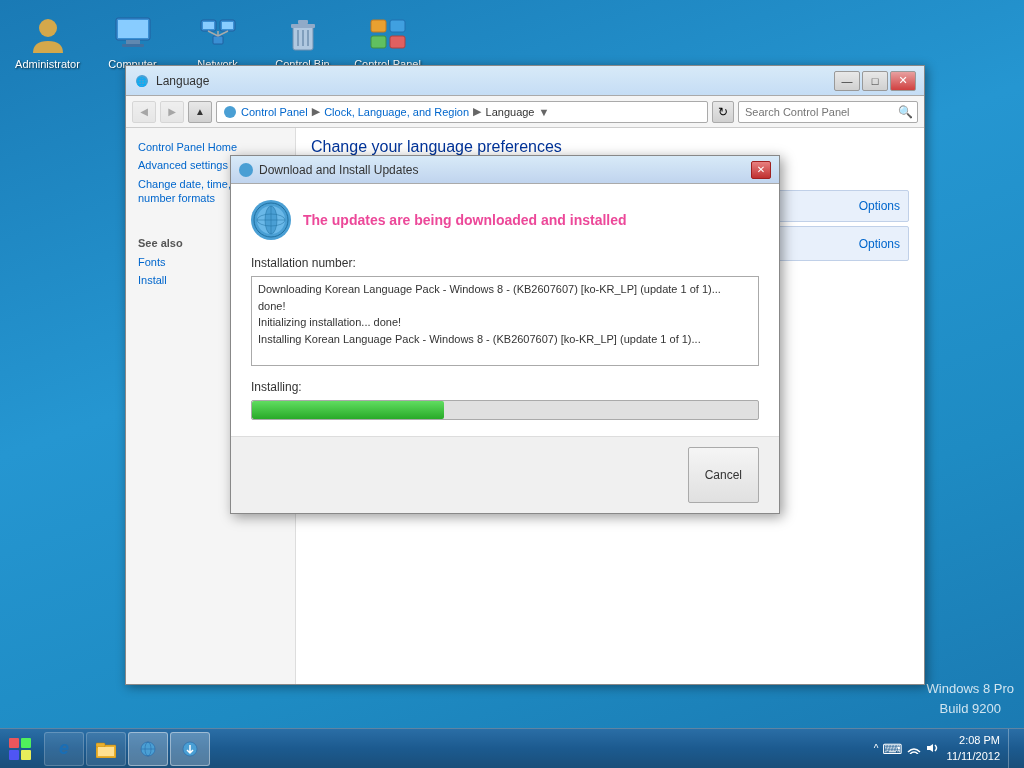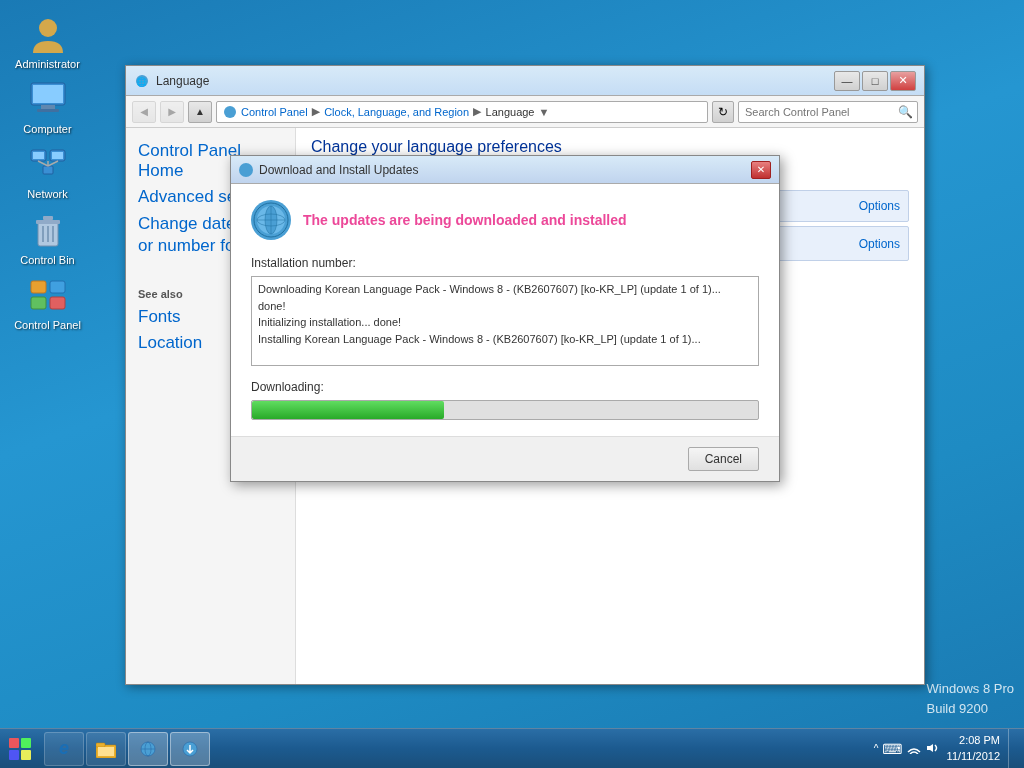--- a/index.html
+++ b/index.html
@@ -20,22 +20,22 @@
       background: linear-gradient(160deg, #1a7ab5 0%, #2596d1 40%, #1e8bc3 70%, #1a78b0 100%);
       position: relative;
     }
 
     
     .desktop-icons {
       position: absolute;
       top: 10px;
       left: 10px;
       display: flex;
-      flex-direction: column;
-      gap: 0;
+      flex-direction: row;
+      gap: 10px;
     }
     .desktop-icon {
       display: flex;
       flex-direction: column;
       align-items: center;
       width: 75px;
       cursor: pointer;
       padding: 4px;
     }
     .icon-img {
@@ -270,21 +270,21 @@
       background: #f5f5f5;
       border-right: 1px solid #ddd;
       padding: 10px 0;
       flex-shrink: 0;
     }
     .sidebar-link {
       display: block;
       padding: 3px 12px;
       color: #0066cc;
       text-decoration: none;
-      font-size: 17px;
+      font-size: 11px;
       cursor: pointer;
     }
     .sidebar-section-title {
       padding: 8px 12px 4px;
       color: #555;
       font-size: 11px;
       font-weight: bold;
     }
 
     
@@ -438,21 +438,21 @@
       border-radius: 2px;
     }
     .dialog-footer {
       padding: 10px 20px;
       background: #f0f0f0;
       border-top: 1px solid #ddd;
       display: flex;
       justify-content: flex-end;
     }
     .cancel-btn {
-      padding: 4px 16px;
+      padding: 20px 16px;
       background: linear-gradient(180deg, #f5f5f5 0%, #e0e0e0 100%);
       border: 1px solid #aaa;
       border-radius: 2px;
       cursor: pointer;
       font-size: 12px;
       color: #333;
     }
     .win-logo-shape {
       width: 22px;
       height: 22px;
@@ -462,21 +462,21 @@
     }
     .win-quad {
       border-radius: 1px;
     }
 
     
     .desktop-watermark {
       position: absolute;
       bottom: 50px;
       right: 10px;
-      text-align: left;
+      text-align: center;
       color: rgba(255,255,255,0.8);
       font-size: 13px;
       line-height: 1.5;
     }
   </style>
 </head>
 <body>
 
 <div class="desktop">
 
@@ -593,21 +593,21 @@
 
     <div class="window-content">
 
       <div class="sidebar">
         <a class="sidebar-link">Control Panel Home</a>
         <a class="sidebar-link">Advanced settings</a>
         <a class="sidebar-link" style="white-space:normal;line-height:1.3">Change date, time, or number formats</a>
         <div style="margin-top: 20px;">
           <div class="sidebar-section-title">See also</div>
           <a class="sidebar-link">Fonts</a>
-          <a class="sidebar-link">Location</a>
+          <a class="sidebar-link">Install</a>
         </div>
       </div>
 
       <div class="main-content">
         <div class="page-title">Change your language preferences</div>
         <div class="content-text">Add a language to this list to be able to use it to sign in and as a primary language.</div>
         <div class="language-row">
           <span class="language-name">English (United States)</span>
           <span class="options-link">Options</span>
         </div>
@@ -647,21 +647,21 @@
       </div>
 
       <div class="status-label">Installation number:</div>
       <div class="status-log">
         <span>Downloading Korean Language Pack - Windows 8 - (KB2607607) [ko-KR_LP] (update 1 of 1)...</span><br>
         <span>done!</span><br>
         <span>Initializing installation... done!</span><br>
         <span>Installing Korean Language Pack - Windows 8 - (KB2607607) [ko-KR_LP] (update 1 of 1)...</span>
       </div>
 
-      <div class="installing-label">Downloading:</div>
+      <div class="installing-label">Installing:</div>
       <div class="progress-container">
         <div class="progress-bar" style="width: 38%"></div>
       </div>
     </div>
 
     <div class="dialog-footer">
       <button class="cancel-btn">Cancel</button>
     </div>
   </div>
 

